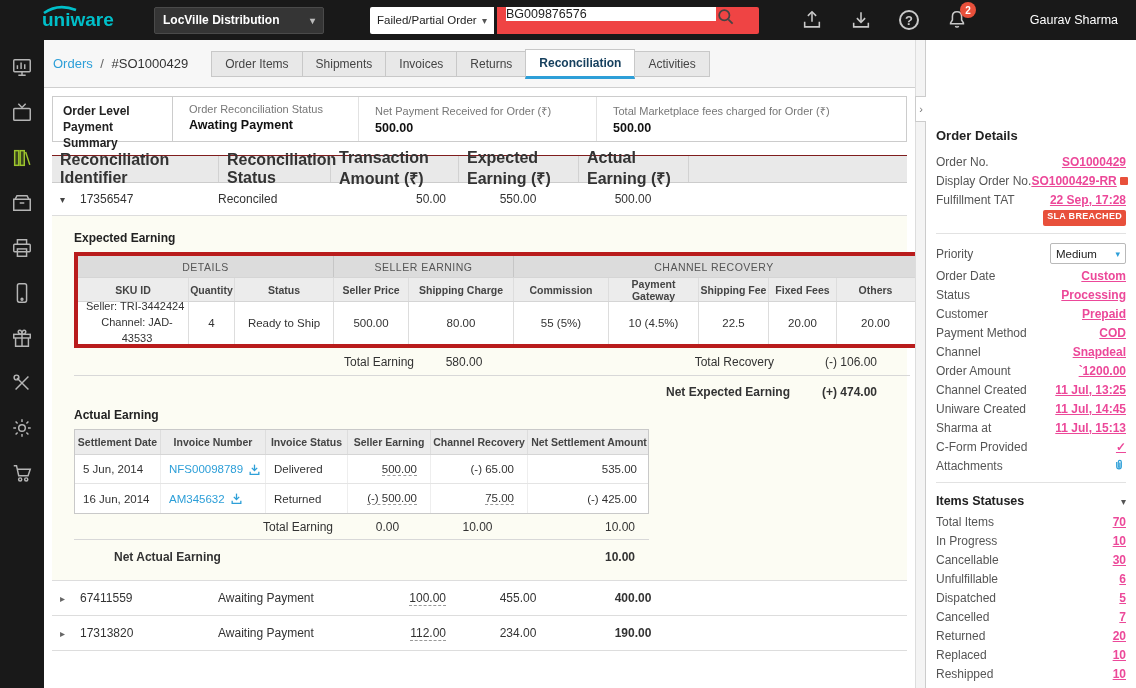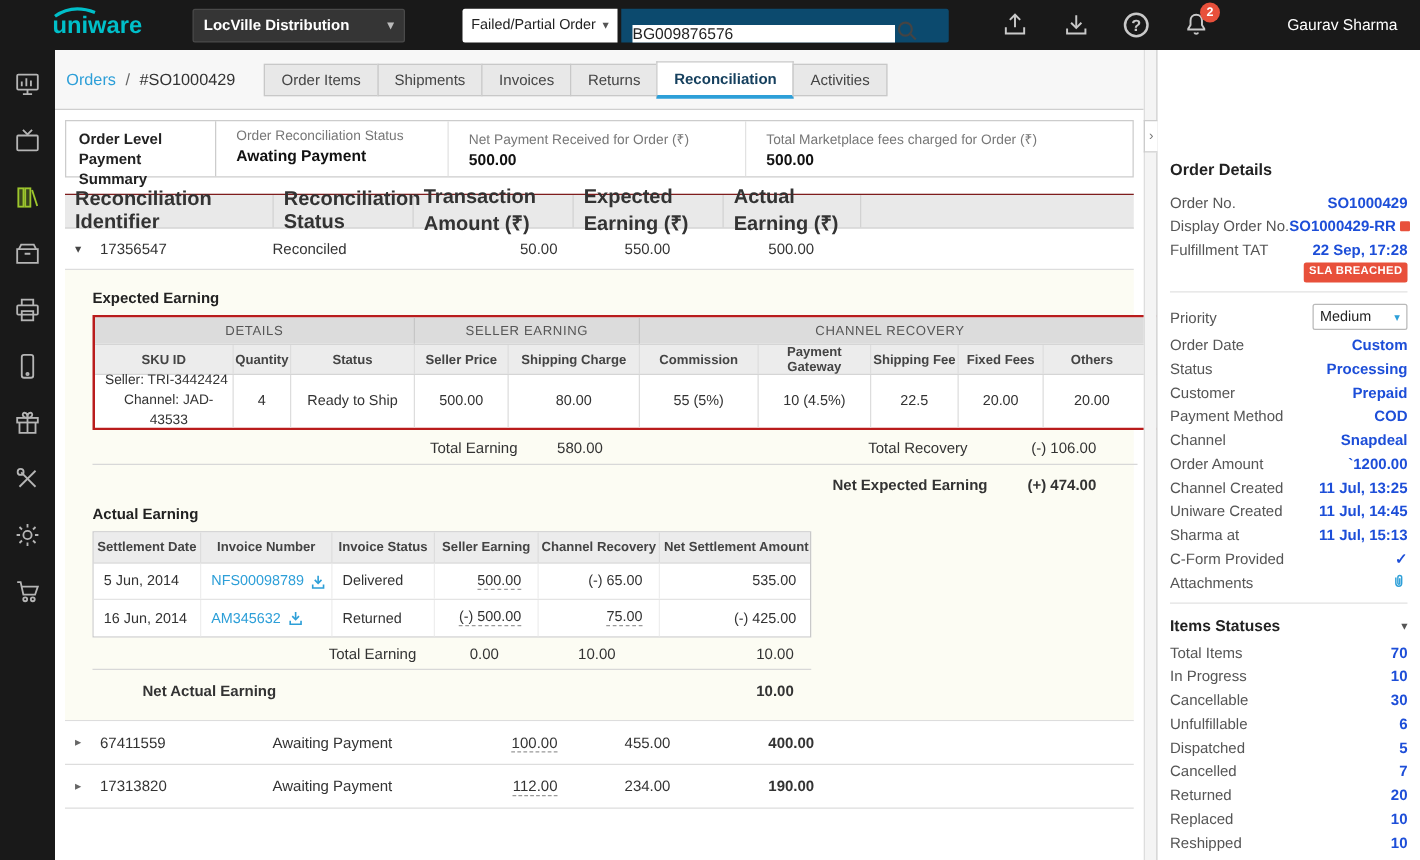--- a/index.html
+++ b/index.html
@@ -13,22 +13,22 @@
   .logo { margin-left:40px; width:112px; flex:none; }
   .facility { margin-left:2px; width:170px; height:27px; background:#353535;
     border:1px solid #4a4a4a; border-radius:2px; display:flex; align-items:center;
     justify-content:space-between; padding:0 8px; color:#fff; font-size:12px; font-weight:bold; cursor:pointer; }
   .facility .caret, .user .caret { color:#bbb; font-size:10px; }
   .search-wrap { margin-left:46px; display:flex; align-items:center; }
   .search-type { width:124px; height:27px; background:#fff; border-radius:2px 0 0 2px;
     display:flex; align-items:center; justify-content:space-between; padding:0 7px;
     font-size:11.5px; color:#222; cursor:pointer; }
   .search-type .caret { color:#555; font-size:10px; }
-  .search-box { margin-left:3px; width:262px; height:27px; background:#0c4a6e; border-radius:0 2px 2px 0;
-    display:flex; align-items:flex-end; padding:0 24px 0 9px; }
+  .search-box { margin-left:3px; width:262px; height:27px; background:#ef4444; border-radius:0 2px 2px 0;
+    display:flex; align-items:flex-start; padding:0 24px 0 9px; }
   .search-box input { flex:1; border:none; outline:none; font-size:12.5px; color:#222;
     font-family:"Liberation Sans", sans-serif; }
   .topbar-actions { margin-left:42px; display:flex; align-items:center; gap:27px; }
   .tb-icon { width:22px; height:22px; position:relative; cursor:pointer; flex:none; }
   .help-circle { width:20px; height:20px; border:2px solid #c9c9c9; border-radius:50%;
     color:#c9c9c9; font-size:13px; font-weight:bold; display:flex; align-items:center;
     justify-content:center; cursor:pointer; }
   .badge { position:absolute; top:-7px; right:-8px; min-width:16px; height:16px;
     background:#e8503b; border-radius:9px; color:#fff; font-size:10px; font-weight:bold;
     display:flex; align-items:center; justify-content:center; padding:0 4px; }
@@ -81,21 +81,21 @@
   .rt-row .c4, .rt-row .c5 { text-align:center; }
   .tri { font-size:10px; color:#444; cursor:pointer; width:12px; flex:none; }
   .tri.gray { color:#666; }
   .dotted { border-bottom:1px dashed #999; cursor:pointer; }
   .bold { font-weight:bold; }
 
   
   .expanded { background:#fcfcf3; border-bottom:1px solid #ddd; padding:13px 0 8px 22px; }
   .sec-title { font-size:12px; font-weight:bold; color:#222; margin:2px 0 7px; }
 
-  .exp-table { width:964px; border:2px solid #b91c1c; background:#fff; }
+  .exp-table { width:964px; border:4px solid #b91c1c; background:#fff; }
   .eg-row { display:flex; height:21px; background:#dcdcdc; }
   .eg-row > div { display:flex; align-items:center; justify-content:center; font-size:10.5px;
     color:#555; letter-spacing:.5px; border-left:1px solid #c6c6c6; }
   .eg-row > div:first-child { border-left:none; }
   .g1{width:255px;flex:none;} .g2{width:180px;flex:none;} .g3{width:401px;flex:none;}
   .eh-row { display:flex; height:25px; background:#ececec; border-top:1px solid #d5d5d5;
     border-bottom:1px solid #d5d5d5; }
   .eh-row > div, .ed-row > div { display:flex; align-items:center; justify-content:center;
     border-left:1px solid #ddd; font-size:10.5px; color:#444; font-weight:bold; text-align:center; }
   .eh-row > div:first-child, .ed-row > div:first-child { border-left:none; }
@@ -139,21 +139,21 @@
 
   
   .rpanel { position:absolute; top:40px; left:925px; width:211px; height:648px; background:#fff;
     border-left:1px solid #ccc; padding:88px 10px 0 10px; font-size:12px; }
   .collapse-handle { position:absolute; left:-11px; top:56px; width:11px; height:26px;
     background:#fff; border:1px solid #ccc; border-right:none; display:flex; align-items:center;
     justify-content:center; font-size:11px; color:#777; cursor:pointer; }
   .rp-title { font-size:13px; font-weight:bold; color:#222; margin-bottom:9px; }
   .rp-row { display:flex; justify-content:space-between; align-items:center; height:19px; }
   .rp-row .l { color:#555; white-space:nowrap; }
-  .rp-row .v { color:#1d4ed8; font-weight:bold; white-space:nowrap; display:flex; align-items:center; }
+  .rp-row .v { color:#ec4899; font-weight:bold; white-space:nowrap; display:flex; align-items:center;text-decoration:underline; }
   .red { color:#e8503b; }
   .red-mark { display:inline-block; width:8px; height:8px; background:#e8503b; border-radius:1px; margin-left:3px; }
   .badge-row { display:flex; justify-content:flex-end; height:16px; margin-top:1px; }
   .sla-badge { background:#e8503b; color:#fff; font-size:9px; font-weight:bold;
     padding:1px 4px; border-radius:2px; letter-spacing:.3px; }
   .rp-div { border-top:1px solid #e2e2e2; margin:7px 0; }
   .prio-select { width:76px; height:21px; border:1px solid #b9b9b9; border-radius:2px;
     background:#fff; display:flex; align-items:center; justify-content:space-between;
     padding:0 5px; font-size:11.5px; color:#222; cursor:pointer; font-weight:normal; }
   .prio-select .caret { color:#2d9fd8; font-size:9px; }

